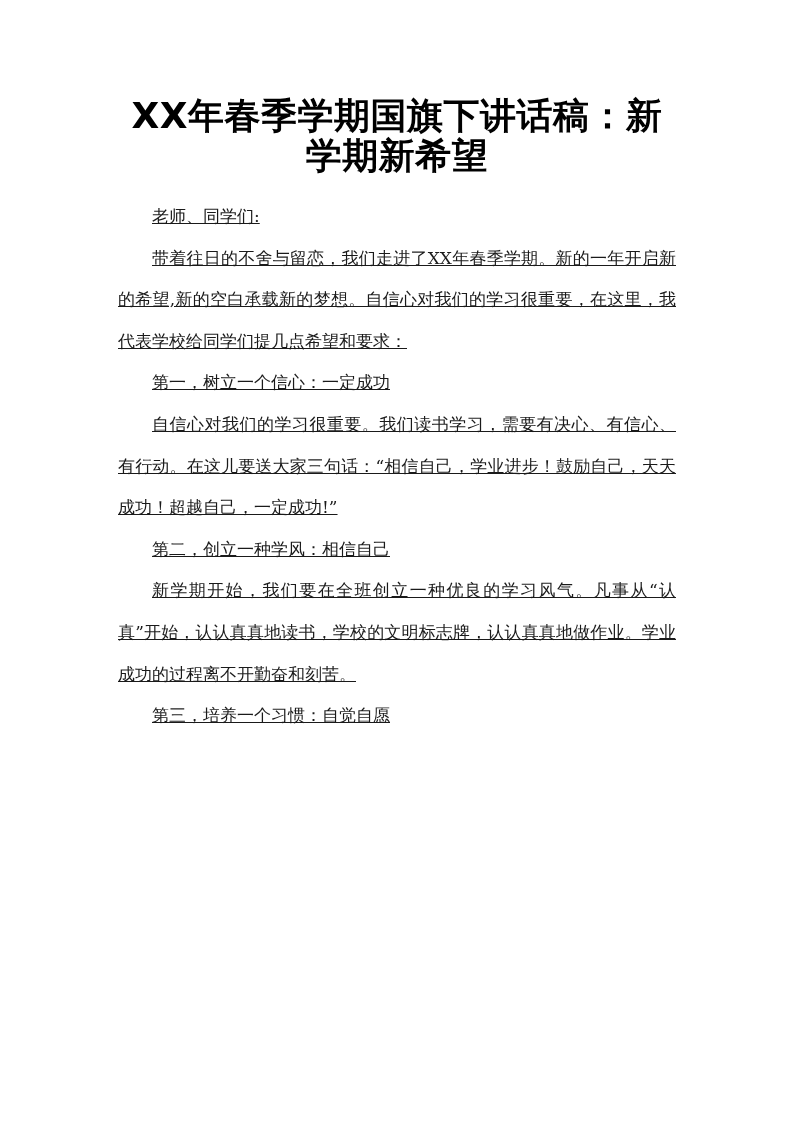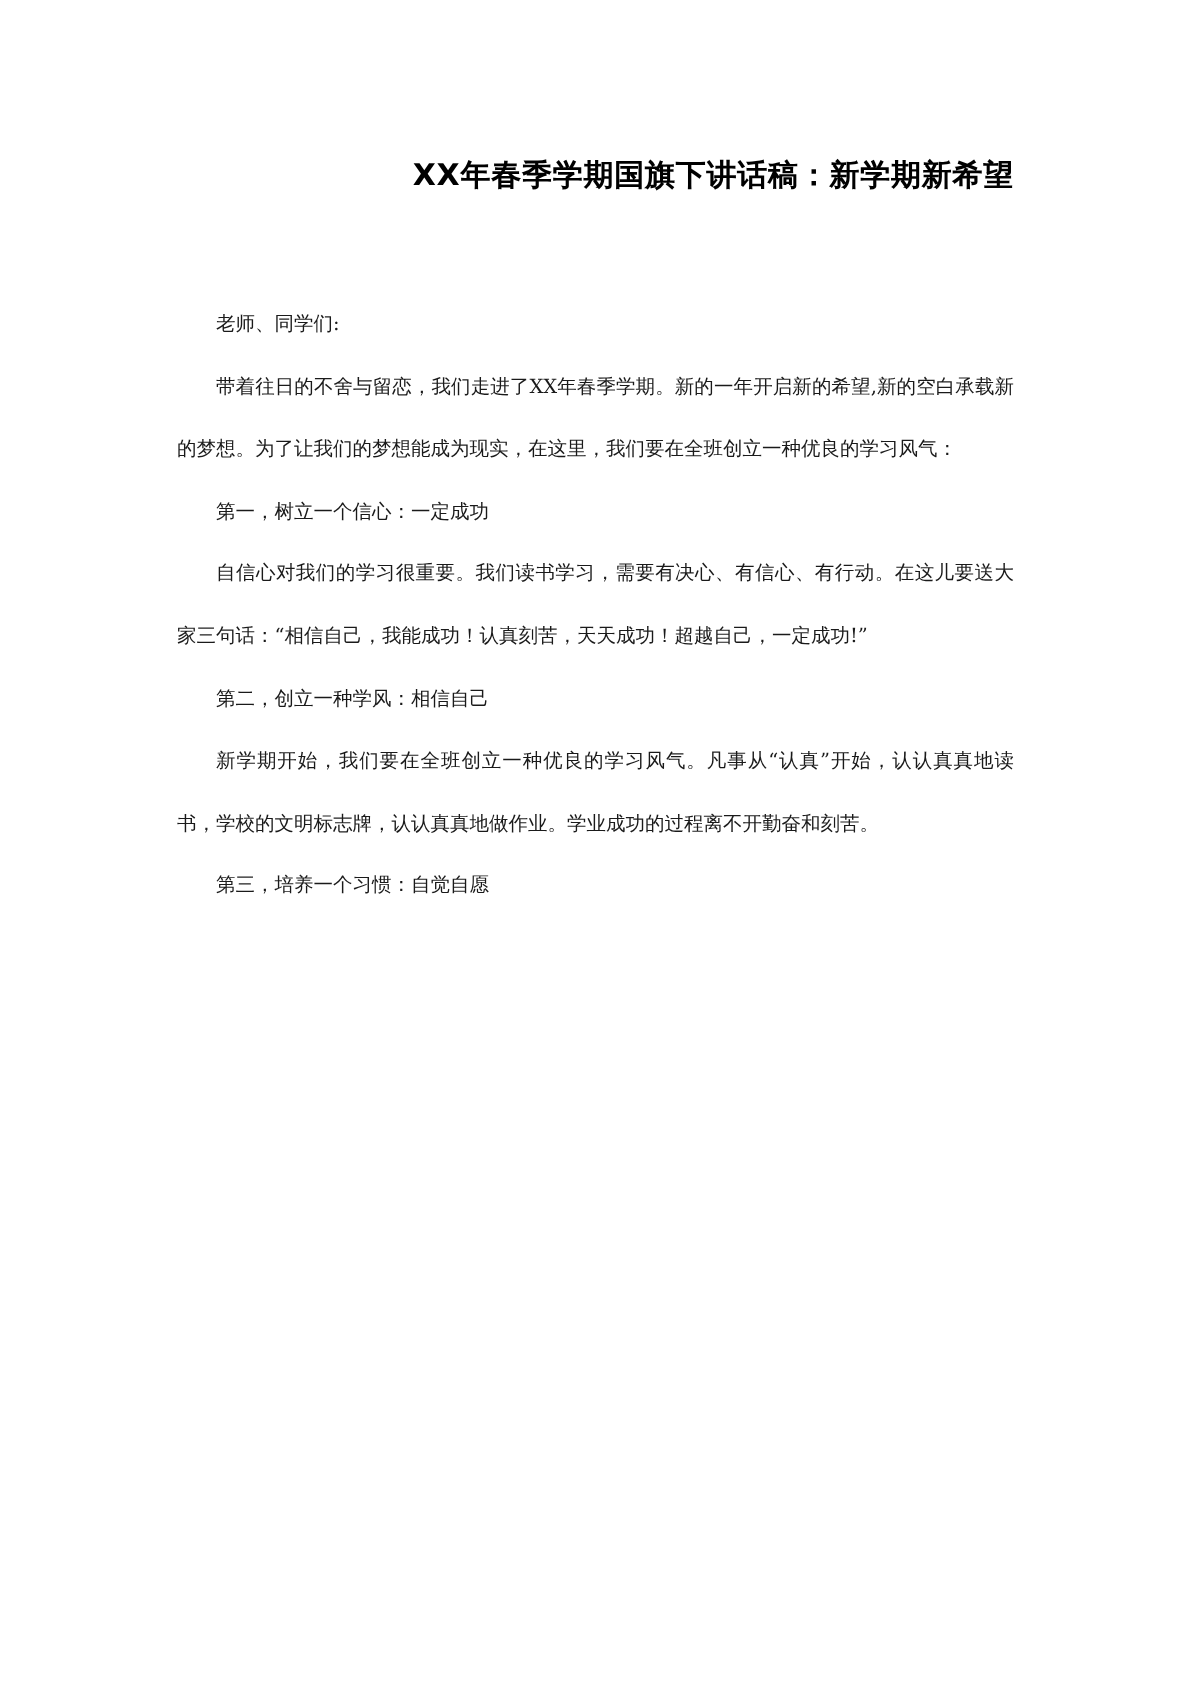--- a/index.html
+++ b/index.html
@@ -19,51 +19,52 @@
       position: absolute;
       left: 118px;
       top: 0;
       width: 558px;
     }
     .title {
       position: absolute;
       left: 0;
       top: 96px;
       width: 558px;
-      text-align: right;
+      text-align: center;
       font-family: "DejaVu Sans", "Liberation Sans", sans-serif;
       font-weight: bold;
-      font-size: 20px;
+      font-size: 36px;
       line-height: 40px;
       letter-spacing: 0.5px;
       color: #000000;
     }
     .body-text {
       position: absolute;
       left: 0;
       top: 196px;
       width: 558px;
-      font-size: 13px;
+      font-size: 17px;
       line-height: 41.6px;
       color: #1a1a1a;
+      text-decoration: underline;
     }
     .para {
       margin: 0;
       text-indent: 2em;
       text-align: justify;
       text-justify: inter-character;
     }
   </style>
 </head>
 <body>
 
 <div class="page">
   <div class="title">XX年春季学期国旗下讲话稿：新学期新希望</div>
   <div class="body-text">
     <p class="para">老师、同学们:</p>
-    <p class="para">带着往日的不舍与留恋，我们走进了XX年春季学期。新的一年开启新的希望,新的空白承载新的梦想。为了让我们的梦想能成为现实，在这里，我们要在全班创立一种优良的学习风气：</p>
+    <p class="para">带着往日的不舍与留恋，我们走进了XX年春季学期。新的一年开启新的希望,新的空白承载新的梦想。自信心对我们的学习很重要，在这里，我代表学校给同学们提几点希望和要求：</p>
     <p class="para">第一，树立一个信心：一定成功</p>
-    <p class="para">自信心对我们的学习很重要。我们读书学习，需要有决心、有信心、有行动。在这儿要送大家三句话：“相信自己，我能成功！认真刻苦，天天成功！超越自己，一定成功!”</p>
+    <p class="para">自信心对我们的学习很重要。我们读书学习，需要有决心、有信心、有行动。在这儿要送大家三句话：“相信自己，学业进步！鼓励自己，天天成功！超越自己，一定成功!”</p>
     <p class="para">第二，创立一种学风：相信自己</p>
     <p class="para">新学期开始，我们要在全班创立一种优良的学习风气。凡事从“认真”开始，认认真真地读书，学校的文明标志牌，认认真真地做作业。学业成功的过程离不开勤奋和刻苦。</p>
     <p class="para">第三，培养一个习惯：自觉自愿</p>
   </div>
 </div>
 
 </body></html>

